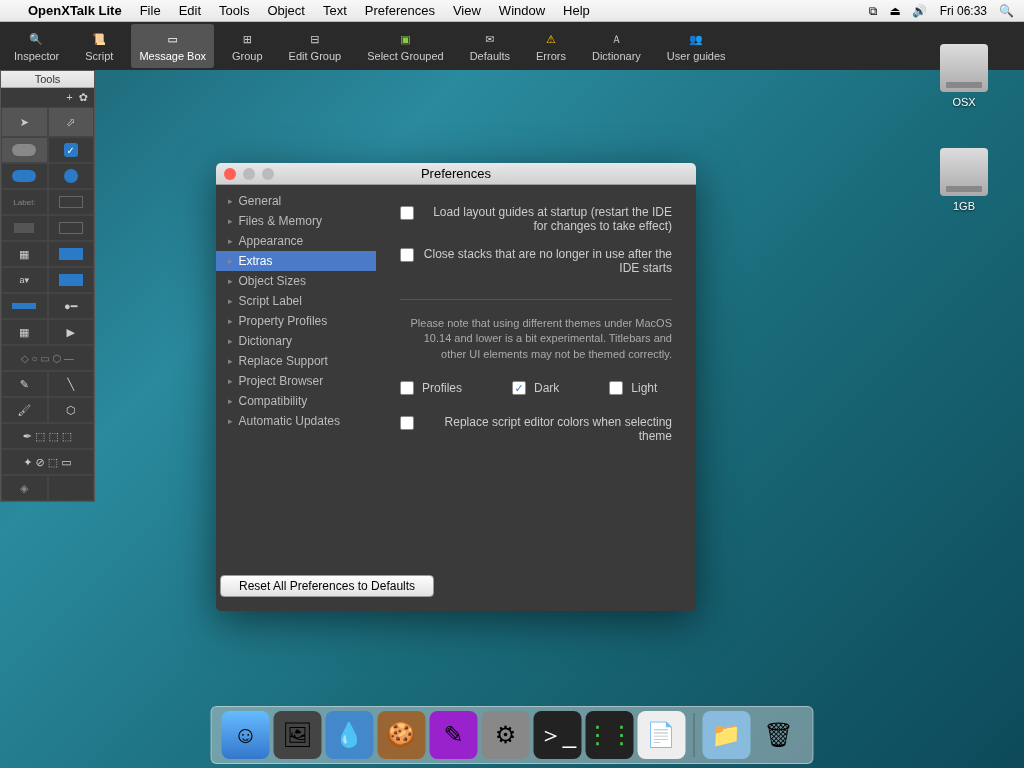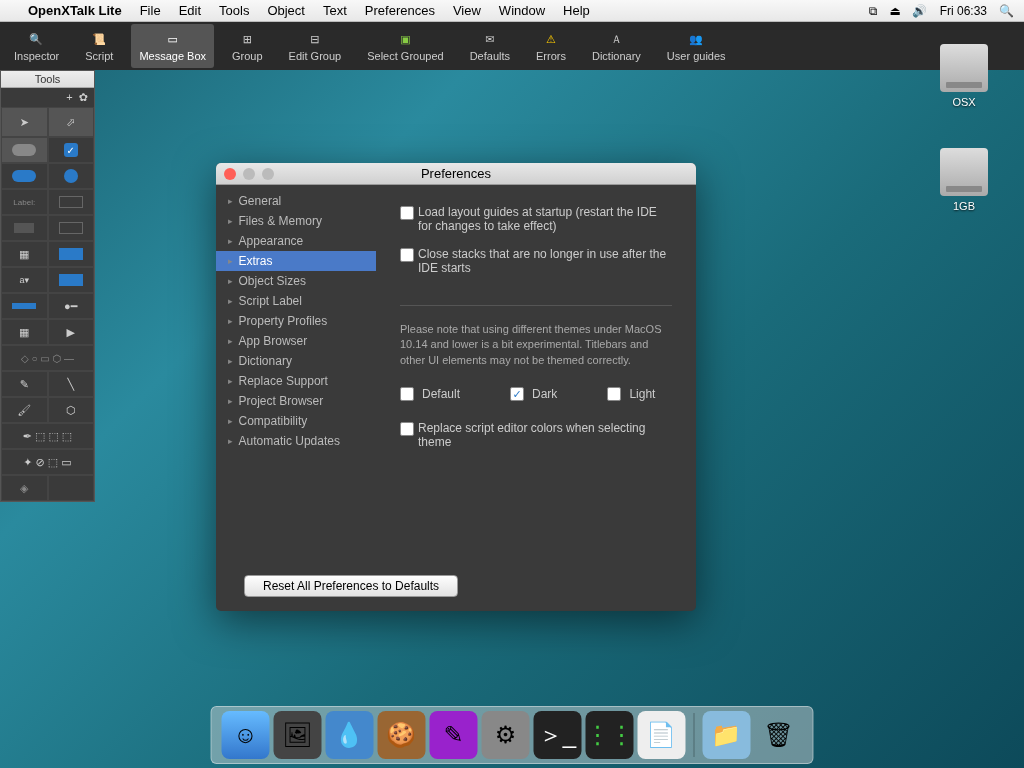--- a/index.html
+++ b/index.html
@@ -35,32 +35,32 @@
 
 
 .prefwin { position: absolute; left: 216px; top: 163px; width: 480px; background: #3a3a3a; border-radius: 5px; box-shadow: 0 10px 40px rgba(0,0,0,0.5); overflow: hidden; }
 .prefwin-title { height: 22px; background: linear-gradient(#e8e8e8, #d0d0d0); display: flex; align-items: center; font-size: 13px; border-bottom: 1px solid #999; position: relative; }
 .traffic { display: flex; gap: 7px; padding-left: 8px; }
 .traffic span { width: 12px; height: 12px; border-radius: 50%; }
 .tl-red { background: #ff5f57; }
 .tl-yel { background: #bbb; }
 .tl-grn { background: #bbb; }
 .prefwin-title .title-text { position: absolute; left: 0; right: 0; text-align: center; pointer-events: none; }
-.pref-body { display: flex; min-height: 380px; }
+.pref-body { display: flex; min-height: 380px; text-align: right; }
 .pref-sidebar { width: 160px; background: #3a3a3a; padding: 6px 0; }
 .pref-item { padding: 3px 12px; color: #bbb; font-size: 12px; cursor: pointer; display: flex; align-items: center; gap: 6px; }
 .pref-item::before { content: '▸'; font-size: 9px; color: #888; }
 .pref-item.selected { background: #4a7ac8; color: #fff; }
 .pref-content { flex: 1; padding: 20px 24px; color: #ccc; font-size: 12px; }
 .check-row { display: flex; align-items: flex-start; gap: 4px; margin-bottom: 14px; }
 .chk { width: 14px; height: 14px; background: #fff; border: 1px solid #888; border-radius: 2px; flex-shrink: 0; margin-top: 1px; cursor: pointer; display: flex; align-items: center; justify-content: center; font-size: 11px; color: #2a7ac8; }
-.note { color: #aaa; font-size: 11px; line-height: 1.4; margin: 30px 0 18px; border-top: 1px solid #555; padding-top: 16px; }
+.note { color: #aaa; font-size: 11px; line-height: 1.4; margin: 24px 0 18px; border-top: 1px solid #555; padding-top: 16px; }
 .theme-row { display: flex; gap: 50px; margin-bottom: 20px; }
 .theme-opt { display: flex; align-items: center; gap: 8px; }
-.pref-footer { padding: 10px 28px 14px; }
+.pref-footer { padding: 10px 4px 14px; }
 .reset-btn { background: linear-gradient(#fefefe, #e2e2e2); border: 1px solid #999; border-radius: 4px; padding: 3px 18px; font-size: 12px; cursor: pointer; }
 
 
 .dock { position: absolute; bottom: 4px; left: 50%; transform: translateX(-50%); height: 58px; background: rgba(220,220,220,0.45); border-radius: 6px; display: flex; align-items: center; padding: 4px 10px; gap: 4px; border: 1px solid rgba(255,255,255,0.4); }
 .dock-item { width: 48px; height: 48px; border-radius: 8px; cursor: pointer; display: flex; align-items: center; justify-content: center; font-size: 24px; }
 .dock-sep { width: 1px; height: 44px; background: rgba(0,0,0,0.3); margin: 0 4px; }
 </style>
 </head>
 <body>
 
@@ -209,41 +209,40 @@
   </div>
   <div class="pref-body">
     <div class="pref-sidebar">
       <div class="pref-item">General</div>
       <div class="pref-item">Files &amp; Memory</div>
       <div class="pref-item">Appearance</div>
       <div class="pref-item selected">Extras</div>
       <div class="pref-item">Object Sizes</div>
       <div class="pref-item">Script Label</div>
       <div class="pref-item">Property Profiles</div>
-      <div class="pref-item">App Browser</div>
       <div class="pref-item">Dictionary</div>
       <div class="pref-item">Replace Support</div>
       <div class="pref-item">Project Browser</div>
       <div class="pref-item">Compatibility</div>
       <div class="pref-item">Automatic Updates</div>
     </div>
     <div class="pref-content">
       <div class="check-row">
         <div class="chk"></div>
         <div style="max-width:300px">Load layout guides at startup (restart the IDE for changes to take effect)</div>
       </div>
       <div class="check-row">
         <div class="chk"></div>
         <div>Close stacks that are no longer in use after the IDE starts</div>
       </div>
       <div class="note">Please note that using different themes under MacOS 10.14 and lower is a bit experimental. Titlebars and other UI elements may not be themed correctly.</div>
       <div class="theme-row">
         <div class="theme-opt">
             <div class="chk"></div>
-            <span>Default</span>
+            <span>Profiles</span>
           </div>
         <div class="theme-opt">
             <div class="chk">✓</div>
             <span>Dark</span>
           </div>
         <div class="theme-opt">
             <div class="chk"></div>
             <span>Light</span>
           </div>
       </div>

